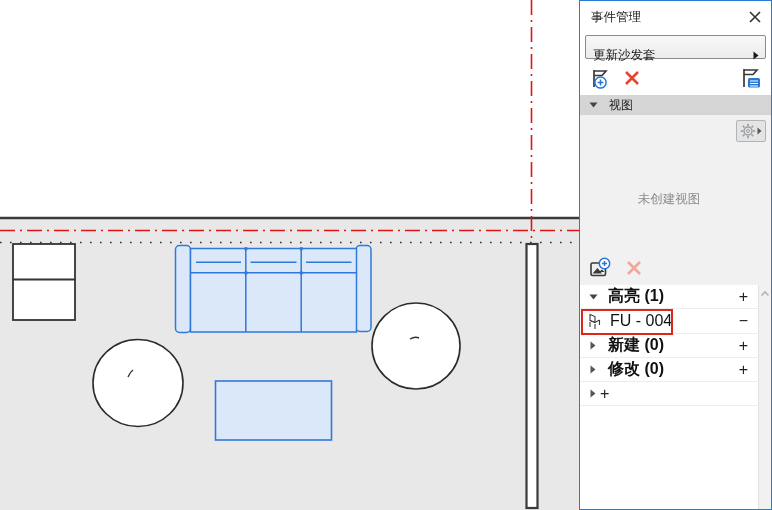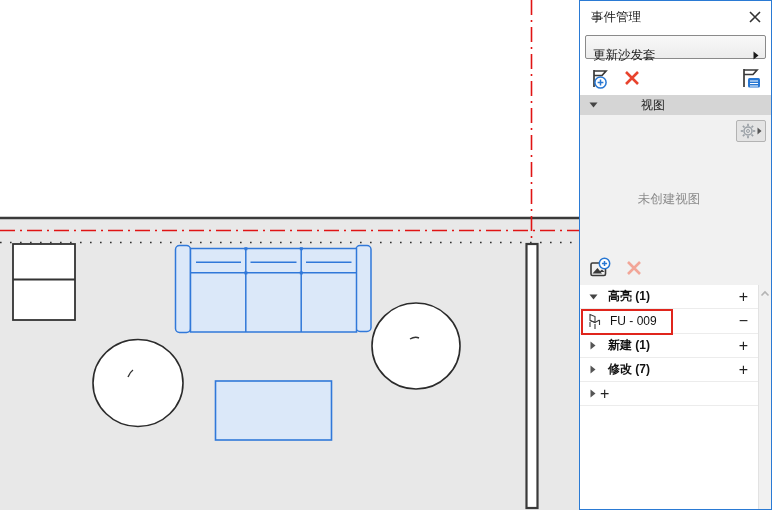--- a/index.html
+++ b/index.html
@@ -27,41 +27,41 @@
     height:24px;box-sizing:border-box;border:1px solid #8a8a8a;border-radius:2px;
     background:linear-gradient(#f8f8f8,#ececec);
     display:flex;align-items:center;justify-content:space-between;
     padding:16px 6px 0 7px;font-size:12.5px;color:#1a1a1a;cursor:pointer;
   }
   .toolbar{flex:0 0 34px;display:flex;align-items:center;padding:0 9px;gap:13px;}
   .toolbar .spacer{flex:1;}
   .icon-btn{display:flex;align-items:center;justify-content:center;cursor:pointer;}
   .sec-header{
     flex:0 0 20px;background:#d5d5d5;display:flex;align-items:center;
-    padding:0 0 0 9px;font-size:12px;color:#1f1f1f;gap:32px;
+    padding:0 0 0 9px;font-size:12px;color:#1f1f1f;
   }
   .sec-header .lbl{margin-left:11px;}
   .view-body{flex:0 0 170px;background:#f1f1f1;position:relative;}
   .gear-btn{
     position:absolute;top:5px;right:5px;width:30px;height:22px;box-sizing:border-box;
     border:1px solid #b3b3b3;border-radius:2px;background:#e4e4e4;
     display:flex;align-items:center;justify-content:center;gap:1px;cursor:pointer;
   }
   .empty-text{position:absolute;top:76px;left:0;right:13px;text-align:center;
     font-size:12.5px;color:#8c8c8c;font-family:Liberation Serif, serif;}
   .toolbar2{position:absolute;left:9px;bottom:2px;height:30px;display:flex;align-items:center;gap:13px;}
   .list{flex:1;position:relative;background:#ffffff;}
   .rows{margin-right:13px;}
   .row{
     height:24px;box-sizing:border-box;border-bottom:1px solid #ececec;
     display:flex;align-items:center;padding:0 10px 0 6px;background:#fff;
   }
   .row .tri{width:14px;display:flex;justify-content:center;flex:0 0 14px;}
   .row .glyph{width:16px;display:flex;justify-content:center;flex:0 0 16px;}
-  .row .lbl{margin-left:8px;flex:1;font-size:12px;color:#111;}
+  .row .lbl{margin-left:8px;flex:1;font-size:16px;color:#111;}
   .row .lbl.b{font-weight:bold;}
   .row .act{font-size:16px;line-height:1;color:#222;cursor:pointer;}
   .fu-row{height:25px;}
   .red-box{
     position:absolute;left:1px;top:24px;width:92px;height:26px;box-sizing:border-box;
     border:2px solid #e0251c;pointer-events:none;z-index:4;
   }
   .scroll-track{
     position:absolute;right:0;top:0;bottom:0;width:13px;
     background:#f1f1f1;border-left:1px solid #e2e2e2;
@@ -226,41 +226,41 @@
       <div class="row fu-row">
         <span class="glyph">
           <svg width="14" height="17" viewBox="0 0 14 17">
             <g fill="none" stroke="#3a3a3a" stroke-width="1.1">
               <path d="M3,1.5 l5,2 v6 l-5,-2 z"></path>
               <path d="M3,7.5 l5,2 l4.5,-2.5"></path>
               <path d="M3,9 v5 M8,11 v5 M12.5,7 v5"></path>
             </g>
           </svg>
         </span>
-        <span class="lbl">FU - 009</span>
+        <span class="lbl">FU - 004</span>
         <span class="act">−</span>
       </div>
 
       <div class="row">
         <span class="tri">
           <svg width="6" height="9" viewBox="0 0 6 9">
               <path d="M0.5,0.5 L5.5,4.5 L0.5,8.5 Z" fill="#555"></path>
             </svg>
         </span>
-        <span class="lbl b">新建 (1)</span>
+        <span class="lbl b">新建 (0)</span>
         <span class="act">+</span>
       </div>
 
       <div class="row">
         <span class="tri">
           <svg width="6" height="9" viewBox="0 0 6 9">
               <path d="M0.5,0.5 L5.5,4.5 L0.5,8.5 Z" fill="#555"></path>
             </svg>
         </span>
-        <span class="lbl b">修改 (7)</span>
+        <span class="lbl b">修改 (0)</span>
         <span class="act">+</span>
       </div>
 
       <div class="row">
         <span class="tri">
           <svg width="6" height="9" viewBox="0 0 6 9">
               <path d="M0.5,0.5 L5.5,4.5 L0.5,8.5 Z" fill="#555"></path>
             </svg>
         </span>
         <span class="act">+</span>

